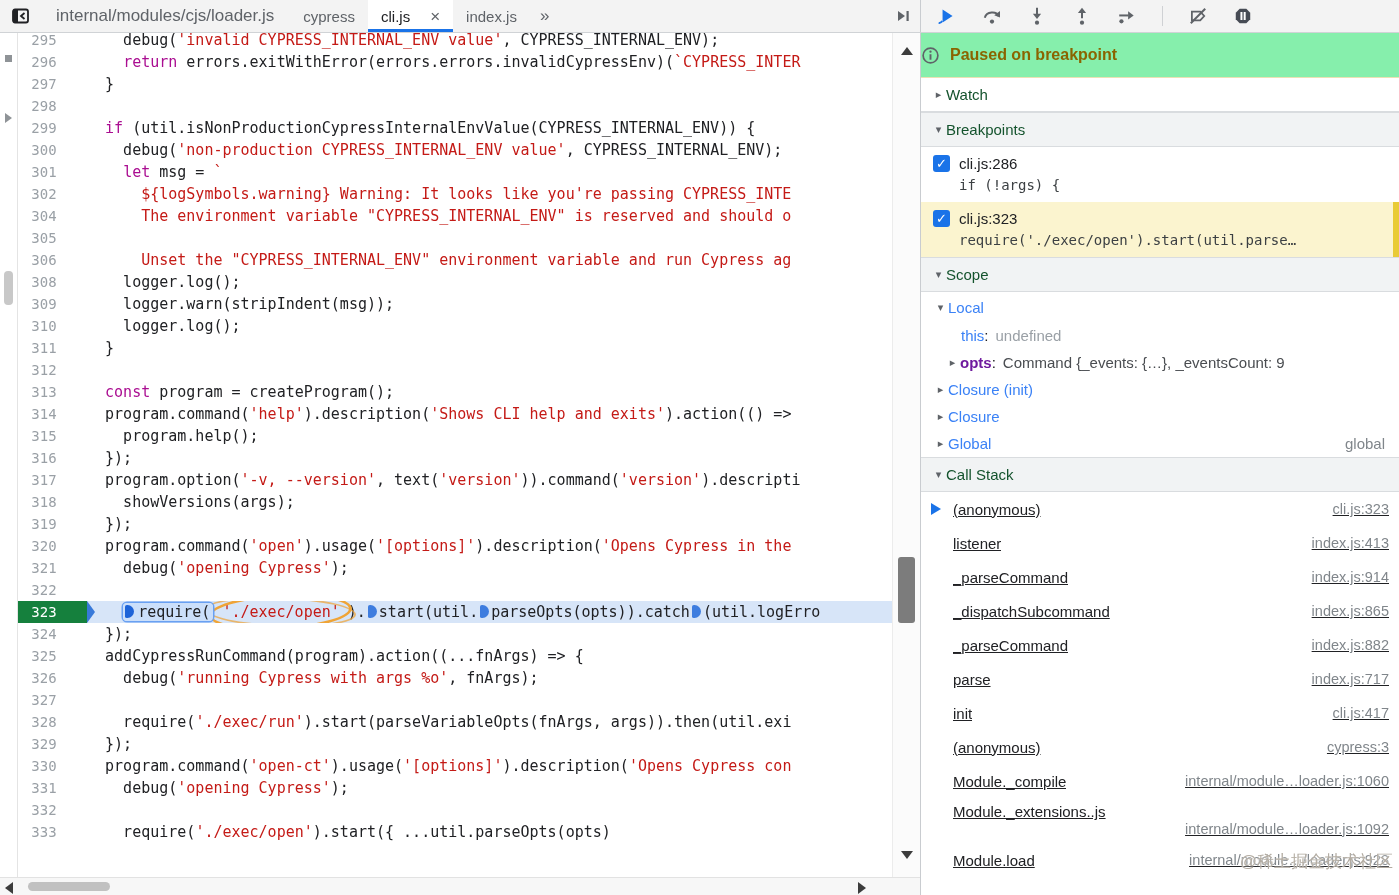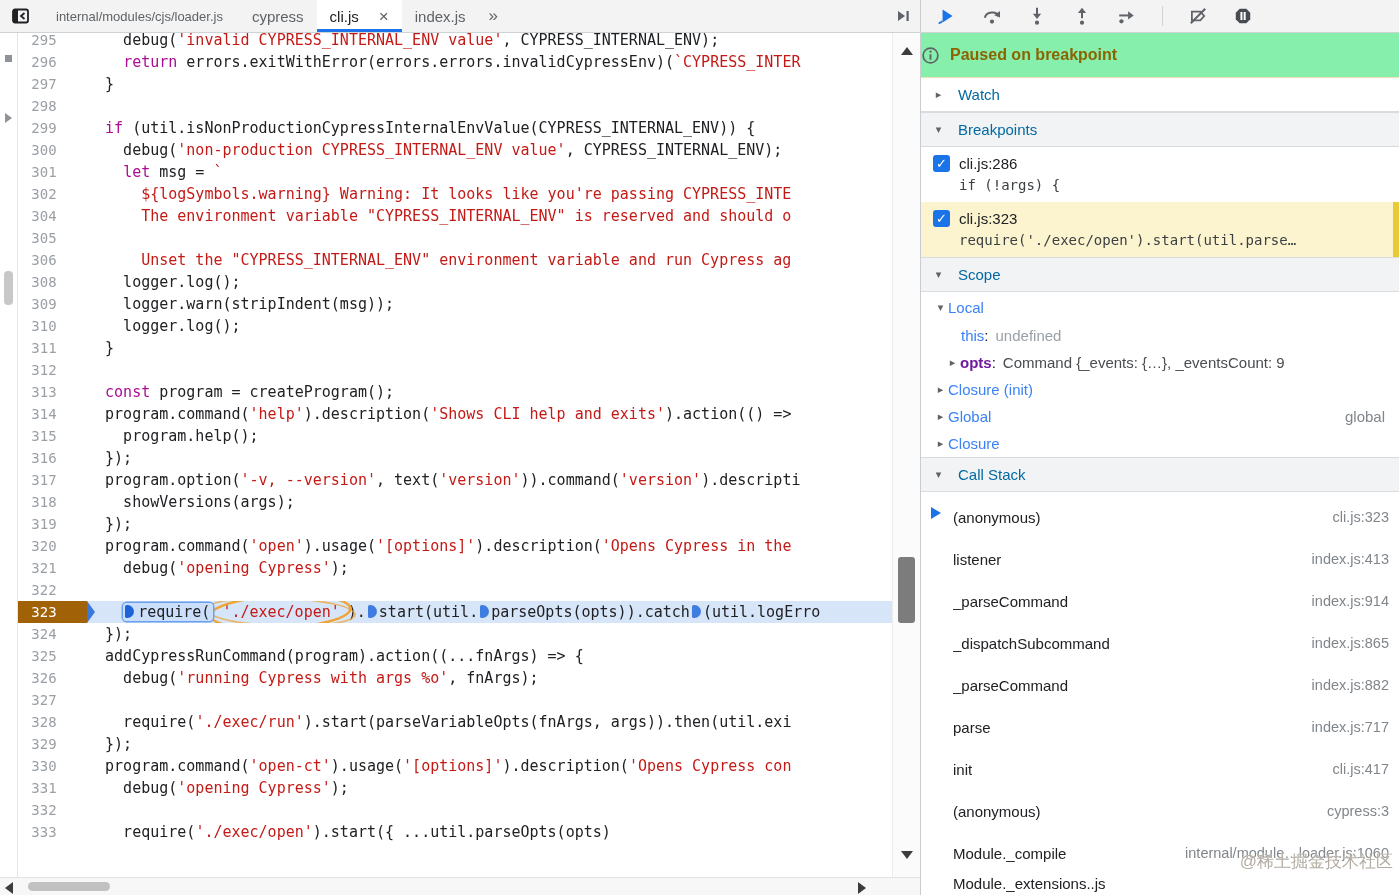--- a/index.html
+++ b/index.html
@@ -6,21 +6,21 @@
   body{width:1399px;height:895px;position:relative;background:#fff;
        font-family:"Liberation Sans",sans-serif;color:#202124;}
 
   
   .tabbar{position:absolute;top:0;left:0;width:1399px;height:33px;background:#f3f3f3;
           border-bottom:1px solid #d0d3d6;display:flex;box-sizing:border-box;}
   .tabbar-left{width:920px;display:flex;align-items:center;overflow:hidden;}
   .tabbar-right{flex:1;display:flex;align-items:center;padding-left:16px;gap:25px;
                 border-left:1px solid #c9ccd0;background:#f3f3f3;}
   .nav-toggle{width:40px;display:flex;justify-content:center;align-items:center;}
-  .path-tab{color:#5f6368;font-size:13px;padding:0 16px;white-space:nowrap;}
+  .path-tab{color:#5f6368;font-size:17px;padding:0 16px;white-space:nowrap;}
   .tab{display:flex;align-items:center;gap:7px;padding:0 13px;height:32px;font-size:15px;
        color:#5f6368;position:relative;white-space:nowrap;}
   .tab.active{background:#fff;color:#202124;gap:20px;}
   .tab.active::after{content:"";position:absolute;left:0;right:0;bottom:0;height:3px;background:#1a73e8;}
   .tab .close{color:#5f6368;font-size:17px;line-height:1;}
   .more-tabs{color:#5f6368;font-size:17px;padding:0 10px;}
   .panel-toggle{margin-left:auto;margin-right:8px;display:flex;align-items:center;}
   .dbg-icon{width:20px;height:20px;display:flex;align-items:center;justify-content:center;}
   .dbg-sep{width:1px;height:20px;background:#cfd1d4;}
 
@@ -35,21 +35,21 @@
   
   .editor{position:absolute;left:18px;top:33px;width:874px;height:844px;overflow:hidden;
           font-family:"DejaVu Sans Mono",monospace;background:#fff;}
   .lines{margin-top:-4px;}
   .cl{display:flex;height:22px;line-height:22px;font-size:15px;white-space:pre;}
   .num{width:52px;padding-right:17px;text-align:center;color:#9aa0a6;font-size:14px;flex:none;}
   .ct{flex:1;min-width:0;overflow:hidden;}
   .tok.p{color:#202124;}
   .tok.k{color:#aa0d91;}
   .tok.s{color:#c41a16;}
-  .cl.cur .num{background:#a16207;color:#fff;position:relative;z-index:2;}
+  .cl.cur .num{background:#15803d;color:#fff;position:relative;z-index:2;}
   .cl.cur .num::after{content:"";position:absolute;right:-8px;top:0;border-top:11px solid transparent;
                       border-bottom:11px solid transparent;border-left:8px solid #3879d9;}
   .cl.cur .ct{background:#d7e5f8;}
   .tok.m::before{content:"";display:inline-block;width:9px;height:13px;margin:0 2px;
                  border-radius:2px 7px 7px 2px;background:#3e7ddf;vertical-align:-1px;}
   .tok.bx{background:#cbdffa;box-shadow:0 0 0 1.5px #69a0f2;border-radius:4px;
           padding:0 3px 0 2px;margin-right:1px;position:relative;z-index:1;}
   .tok.bx::before{content:"";display:inline-block;width:9px;height:13px;margin-right:4px;
                   border-radius:2px 7px 7px 2px;background:#1d63d8;vertical-align:-1px;}
   .tok.c{color:#c41a16;position:relative;display:inline-block;margin:0 8px;}
@@ -73,22 +73,22 @@
             border-right:8px solid #3c3c3c;}
   .arr.right{left:858px;top:4px;border-top:6px solid transparent;border-bottom:6px solid transparent;
              border-left:8px solid #3c3c3c;}
   .hthumb{position:absolute;left:28px;top:4px;width:82px;height:9px;background:#c1c1c1;border-radius:5px;}
 
   
   .panel{position:absolute;left:920px;top:33px;width:479px;height:862px;background:#fff;
          border-left:1px solid #c9ccd0;box-sizing:border-box;font-size:15px;overflow:hidden;}
   .banner{height:44px;background:#86efac;border-bottom:1px solid #ece0b4;display:flex;
           align-items:center;gap:10px;color:#8a6400;font-weight:bold;font-size:16px;}
-  .sec-h{height:33px;display:flex;align-items:center;padding-left:10px;gap:12px;background:#f1f3f4;
-         border-bottom:1px solid #d9dcdf;border-top:1px solid #d9dcdf;color:#0369a1;}
+  .sec-h{height:33px;display:flex;align-items:center;padding-left:10px;gap:0;background:#f1f3f4;
+         border-bottom:1px solid #d9dcdf;border-top:1px solid #d9dcdf;color:#14532d;}
   .sec-h.watch{background:#fff;border-top:none;}
   .tri{color:#5f6368;font-size:11px;width:15px;display:inline-block;text-align:center;flex:none;}
   .tri::before{content:"▸";}
   .tri.open::before{content:"▾";}
 
   .bp{position:relative;padding:8px 12px 9px 12px;}
   .bp.act{background:#fbf4cf;}
   .bp.act::after{content:"";position:absolute;right:0;top:0;bottom:0;width:6px;background:#e9cb36;}
   .bp-top{display:flex;align-items:center;gap:9px;}
   .cb{width:17px;height:17px;background:#1a73e8;border-radius:3px;color:#fff;font-size:13px;
@@ -102,21 +102,21 @@
   .srow.first{height:30px;}
   .srow.var{padding-left:40px;}
   .srow.varx{padding-left:24px;}
   .sname{color:#3b82f6;white-space:nowrap;}
   .sname.b{font-weight:bold;color:#6f1a9e;}
   .scolon{color:#202124;margin-right:7px;}
   .sval{color:#4a4d51;white-space:nowrap;overflow:hidden;}
   .sval.gray{color:#9aa0a6;}
   .sright{margin-left:auto;padding-right:14px;color:#80868b;}
 
-  .frame{display:flex;align-items:center;min-height:34px;padding:8px 10px 0 32px;position:relative;}
+  .frame{display:flex;align-items:center;min-height:34px;padding:0 10px 0 32px;position:relative;text-decoration:underline;}
   .frame .fn{white-space:nowrap;overflow:hidden;text-overflow:ellipsis;}
   .frame .loc{margin-left:auto;color:#80868b;font-size:14.5px;flex:none;padding-left:12px;white-space:nowrap;}
   .cur-arrow{position:absolute;left:10px;top:50%;margin-top:-6px;width:0;height:0;
              border-left:10px solid #1a73e8;border-top:6px solid transparent;border-bottom:6px solid transparent;}
   .frame.wrap{flex-wrap:wrap;padding-top:5px;padding-bottom:6px;}
   .frame.wrap .fn{width:100%;}
 
   .wm{position:absolute;right:6px;bottom:22px;font-size:17px;color:#b3aca2;
       text-shadow:0 0 2px #fff;z-index:50;font-family:sans-serif;}
 </style>
@@ -322,26 +322,26 @@
         <span class="sname b">opts</span>
         <span class="scolon">:</span>
         <span class="sval">Command {_events: {…}, _eventsCount: 9</span>
       </div>
       <div class="srow">
         <span class="tri"></span>
         <span class="sname">Closure (init)</span>
       </div>
       <div class="srow">
         <span class="tri"></span>
+        <span class="sname">Closure</span>
+      </div>
+      <div class="srow">
+        <span class="tri"></span>
         <span class="sname">Global</span>
         <span class="sright">global</span>
-      </div>
-      <div class="srow">
-        <span class="tri"></span>
-        <span class="sname">Closure</span>
       </div>
     </div>
 
   <div class="sec-h">
     <span class="tri open"></span>
     <span>Call Stack</span>
   </div>
   <div id="frame-list">
       <div class="frame cur">
         <span class="cur-arrow"></span>

